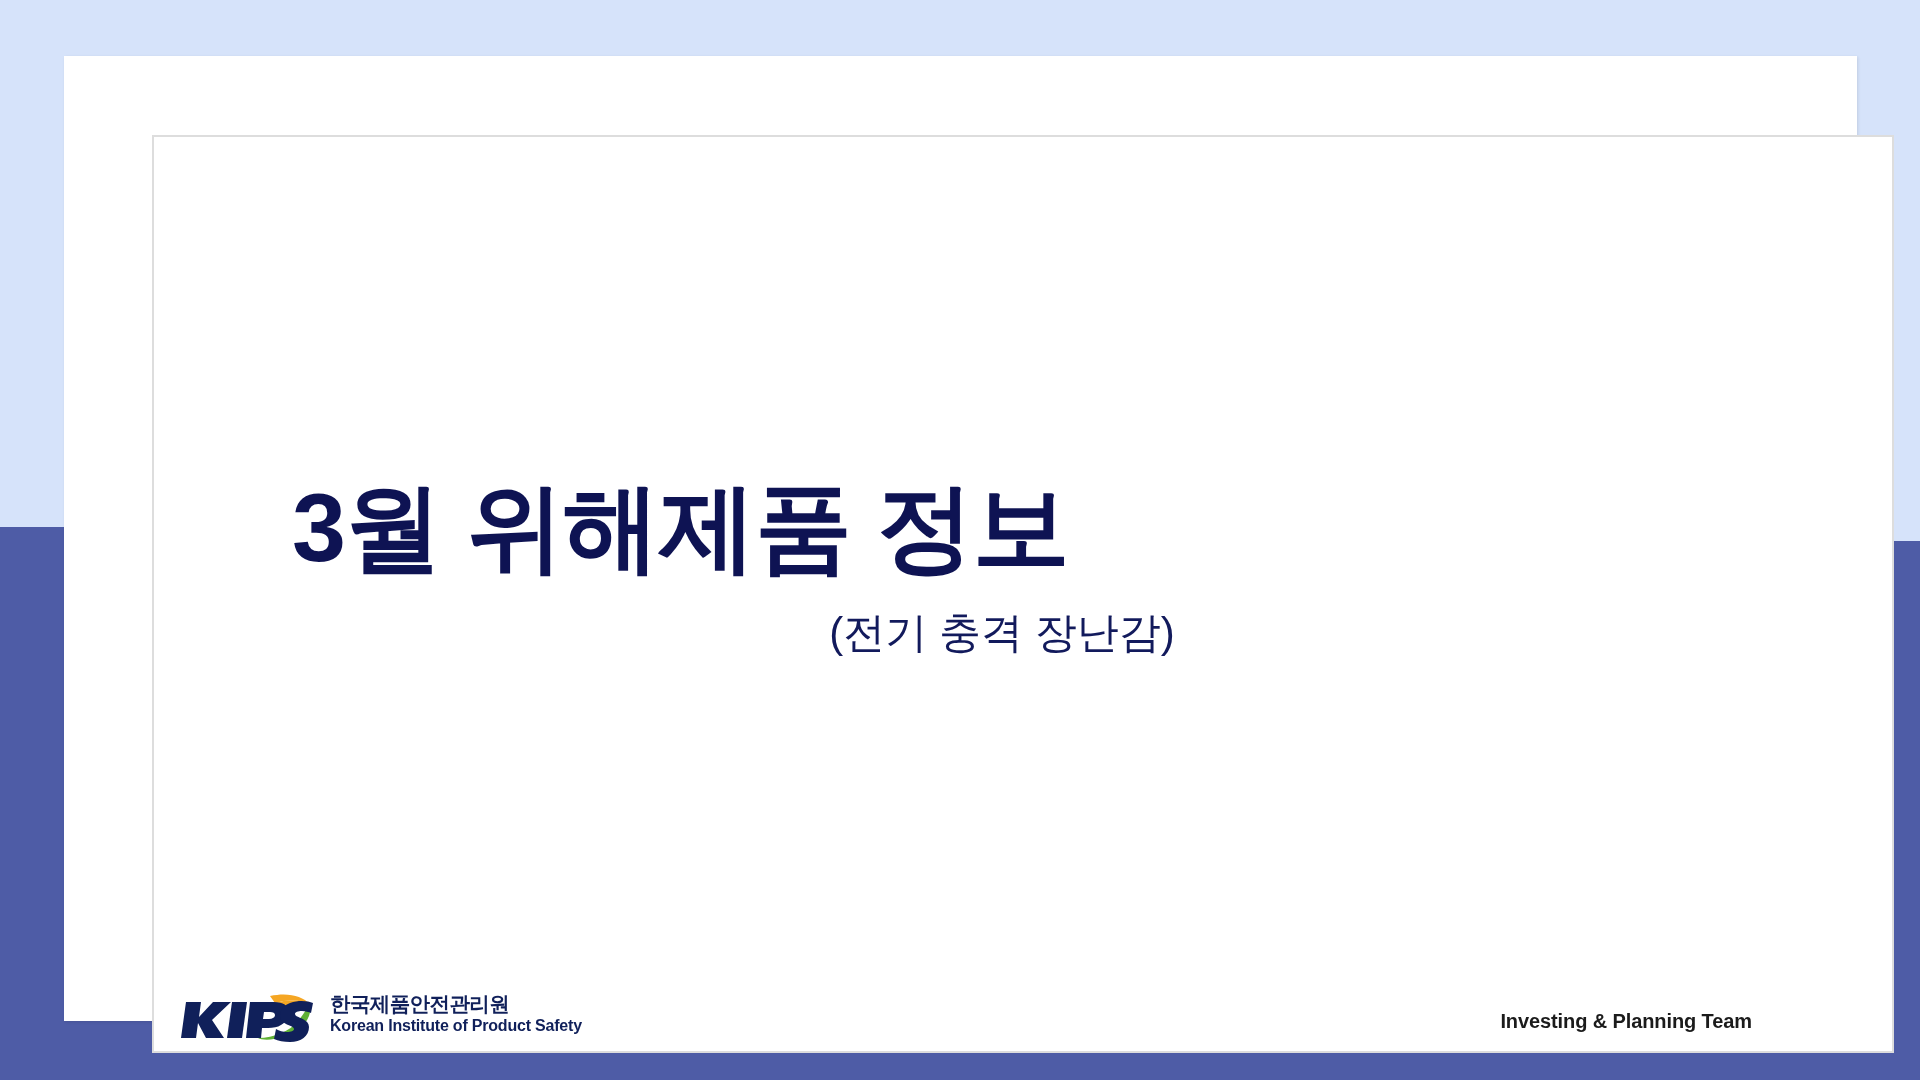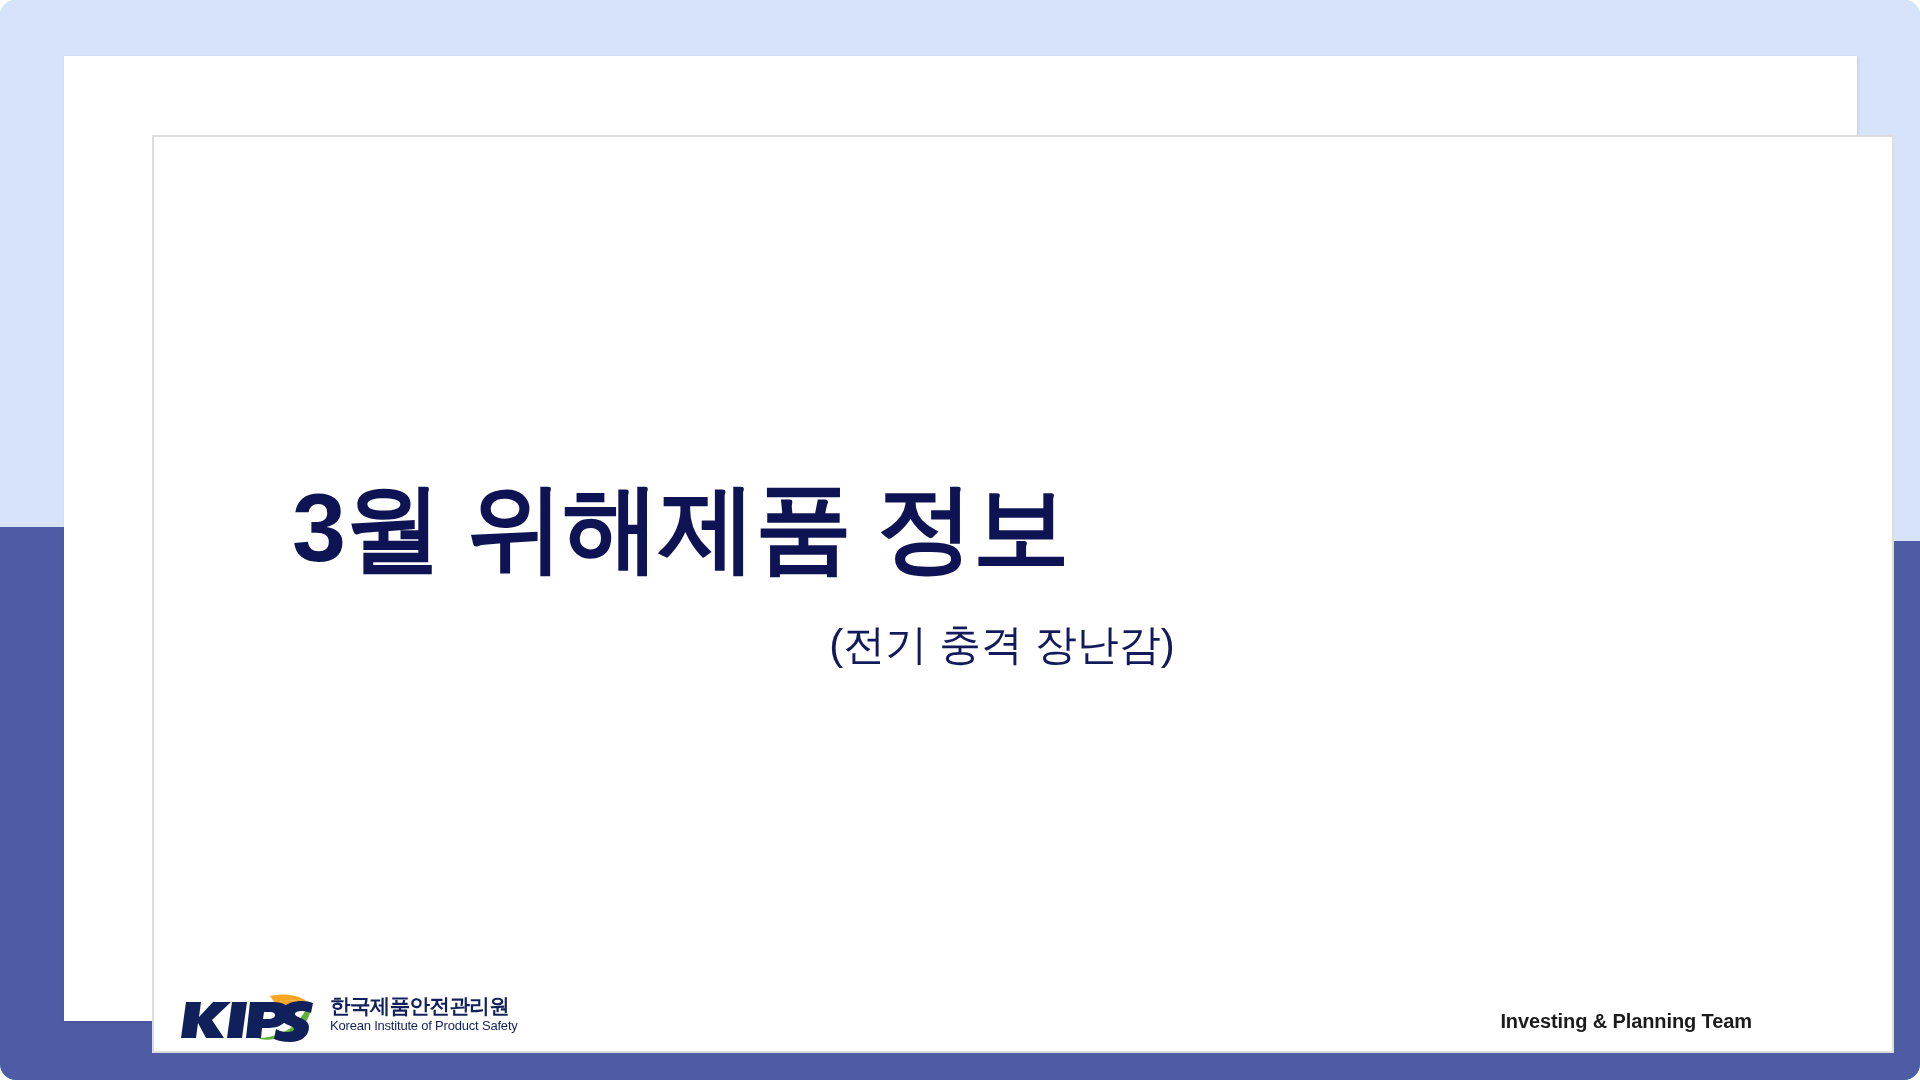--- a/index.html
+++ b/index.html
@@ -7,21 +7,20 @@
     padding: 0;
     background: #ffffff;
   }
   #slide-root {
     position: relative;
     width: 1920px;
     height: 1080px;
     overflow: hidden;
     background: #5eead4;
     font-family: "Liberation Sans", "DejaVu Sans", sans-serif;
-    border-radius: 16px;
   }
 
   
   .bg-band {
     position: absolute;
     left: 0;
     width: 1920px;
   }
   .bg-top-light {
     top: 0;
@@ -74,21 +73,21 @@
   .slide-title {
     margin: 0;
     color: #0e1353;
     font-size: 97px;
     font-weight: 700;
     letter-spacing: -1px;
     line-height: 1.12;
     white-space: nowrap;
   }
   .slide-subtitle {
-    margin: 12px;
+    margin: 0;
     padding-top: 22px;
     color: #121a5c;
     font-size: 42px;
     font-weight: 400;
     text-align: center;
     letter-spacing: 0px;
     white-space: nowrap;
   }
 
   
@@ -115,22 +114,22 @@
   .logo-kr {
     color: #10205a;
     font-size: 20.5px;
     font-weight: 700;
     letter-spacing: -0.6px;
     line-height: 1.12;
     white-space: nowrap;
   }
   .logo-en {
     color: #10205a;
-    font-size: 13px;
-    font-weight: 400;
+    font-size: 16px;
+    font-weight: 700;
     letter-spacing: -0.2px;
     line-height: 1.2;
     white-space: nowrap;
   }
 
   
   .footer-team {
     position: absolute;
     right: 105px;
     top: 954px;

